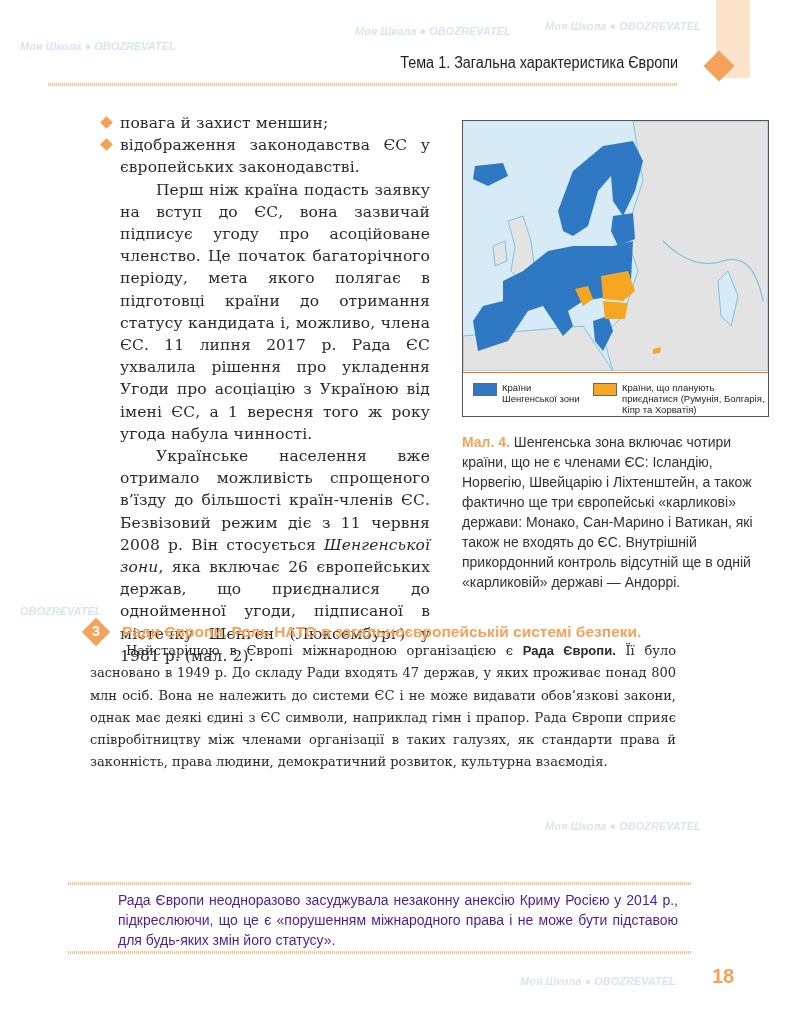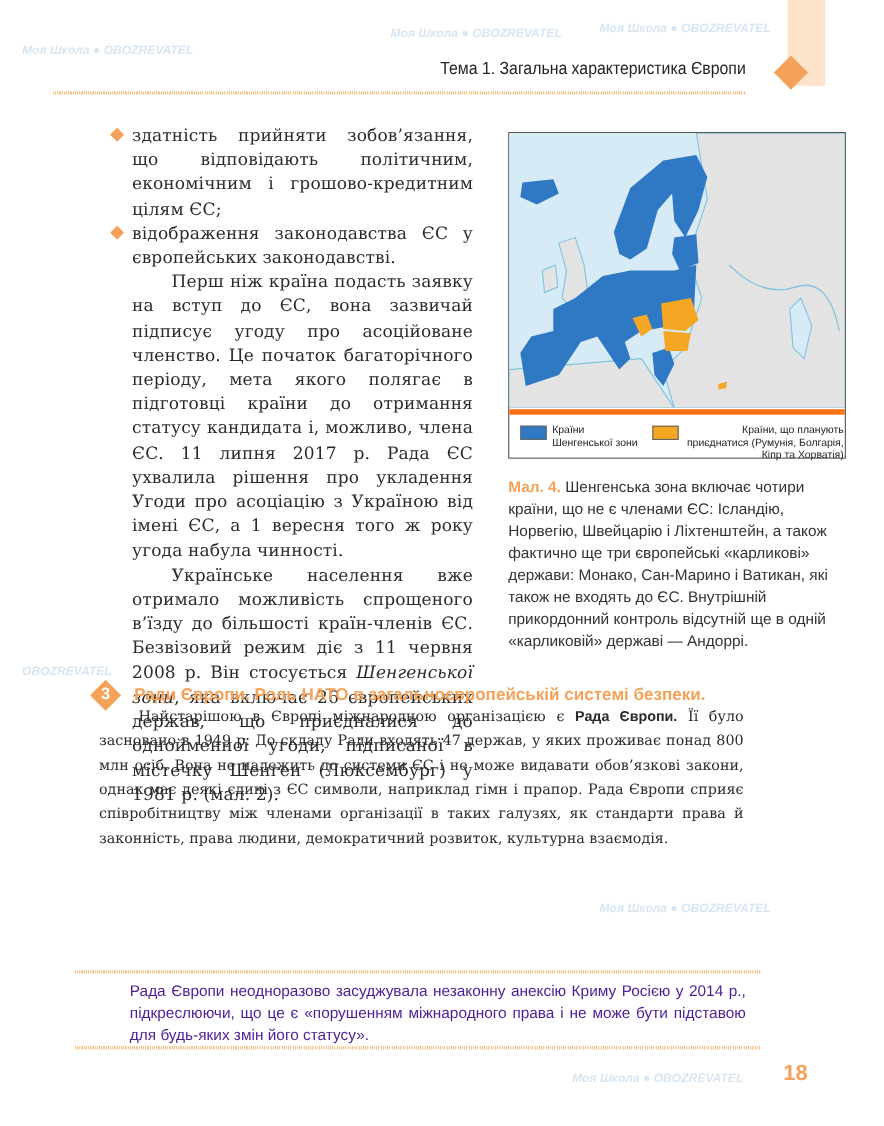--- a/index.html
+++ b/index.html
@@ -40,21 +40,21 @@
   .para { text-indent: 36px; margin: 0; }
   .indent-block { padding-left: 20px; }
   .italic { font-style: italic; }
   .map-box {
     position: absolute; left: 462px; top: 120px; width: 305px; height: 295px;
     border: 1px solid #555; background: #ffffff;
   }
   .map-area { position: absolute; left: 0; top: 0; width: 305px; height: 250px; background: #d6ebf5; overflow: hidden; }
   .map-legend {
     position: absolute; left: 0; top: 251px; width: 305px; height: 44px;
-    border-top: 5px solid #f97316;
+    border-top: 1px solid #f97316;
     font-family: "Liberation Sans", sans-serif; font-size: 9.5px; color: #222;
   }
   .legend-item { position: absolute; top: 9px; display: flex; align-items: flex-start; }
   .legend-swatch { width: 22px; height: 11px; margin-right: 5px; margin-top: 1px; border: 1px solid #666; }
   .caption {
     position: absolute; left: 462px; top: 432px; width: 305px;
     font-family: "Liberation Sans", sans-serif; font-size: 14px; line-height: 20px; color: #333;
   }
   .caption-label { color: #f4a259; font-weight: bold; }
   .section-head {
@@ -96,21 +96,21 @@
 </head>
 <body>
 
 <div class="bookmark"></div>
 <div class="header-diamond"></div>
 <div class="header-title">Тема 1. Загальна характеристика Європи</div>
 <div class="rule rule-top"></div>
 
 <div class="col-left">
   <ul class="bullets">
-    <li>здатність прийняти зобов’язання, що відповідають політичним, економічним і грошово-кредитним цілям ЄС;</li>
+    <li>повага й захист меншин;</li>
     <li>відображення законодавства ЄС у європейських законодавстві.</li>
   </ul>
   <div class="indent-block">
     <p class="para">Перш ніж країна подасть заявку на вступ до ЄС, вона зазвичай підписує угоду про асоційоване членство. Це початок багаторічного періоду, мета якого полягає в підготовці країни до отримання статусу кандидата і, можливо, члена ЄС. 11 липня 2017 р. Рада ЄС ухвалила рішення про укладення Угоди про асоціацію з Україною від імені ЄС, а 1 вересня того ж року угода набула чинності.</p>
     <p class="para"><span>Українське населення вже отримало можливість спрощеного в’їзду до більшості країн-членів ЄС. Безвізовий режим діє з 11 червня 2008 р. Він стосується </span><span class="italic">Шенгенської зони</span><span>, яка включає 26 європейських держав, що приєдналися до однойменної угоди, підписаної в містечку Шенген (Люксембург) у 1981 р. (мал. 2).</span></p>
   </div>
 </div>
 
 <div class="map-box">
   <div class="map-area">
@@ -141,21 +141,21 @@
       <path d="M255 160 L265 150 L275 175 L268 205 L258 195 Z" fill="#d6ebf5" stroke="#7fc3df"></path>
     </svg>
   </div>
   <div class="map-legend">
     <div class="legend-item" style="left:10px;">
       <span class="legend-swatch" style="background:#2f78c4;"></span>
       <span style="width:80px;">Країни Шенгенської зони</span>
     </div>
     <div class="legend-item" style="left:130px;">
       <span class="legend-swatch" style="background:#f5a623;"></span>
-      <span style="width:145px;text-align:right;">Країни, що планують приєднатися (Румунія, Болгарія, Кіпр та Хорватія)</span>
+      <span style="width:145px;">Країни, що планують приєднатися (Румунія, Болгарія, Кіпр та Хорватія)</span>
     </div>
   </div>
 </div>
 
 <div class="caption">
   <span class="caption-label">Мал. 4.</span><span> Шенгенська зона включає чотири країни, що не є членами ЄС: Ісландію, Норвегію, Швейцарію і Ліхтенштейн, а також фактично ще три європейські «карликові» держави: Монако, Сан-Марино і Ватикан, які також не входять до ЄС. Внутрішній прикордонний контроль відсутній ще в одній «карликовій» державі — Андоррі.</span>
 </div>
 
 <div class="section-head">
   <div class="section-badge">

